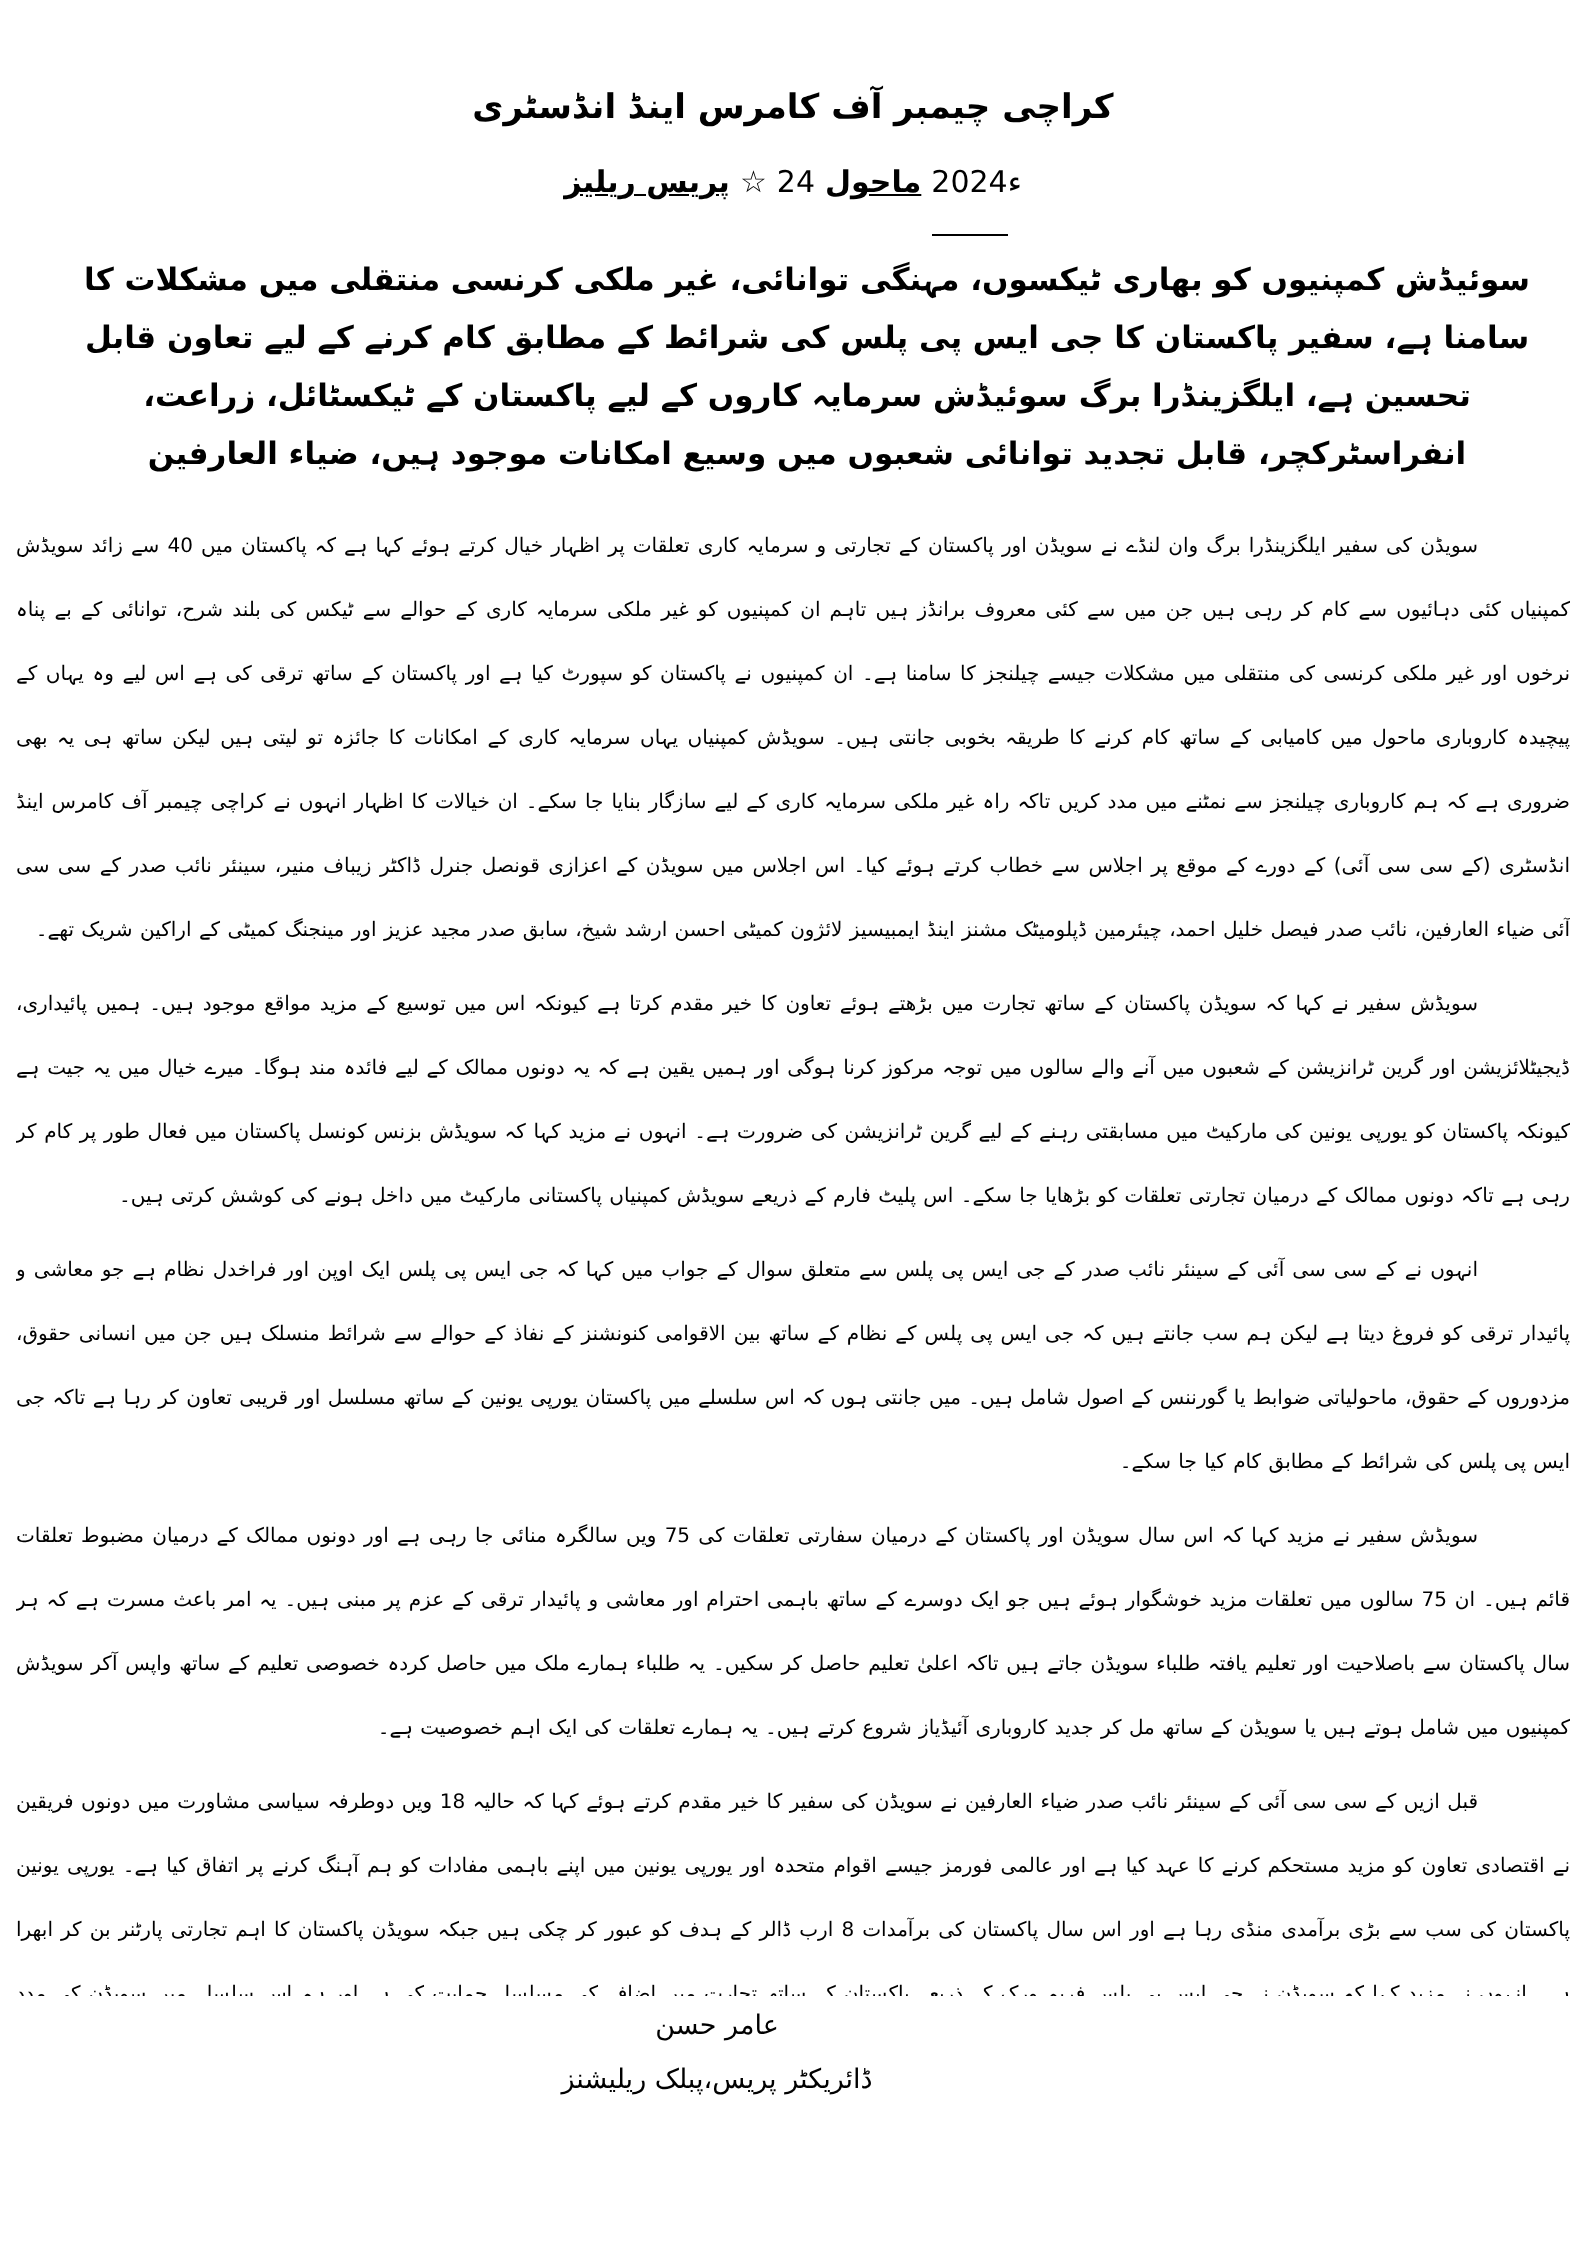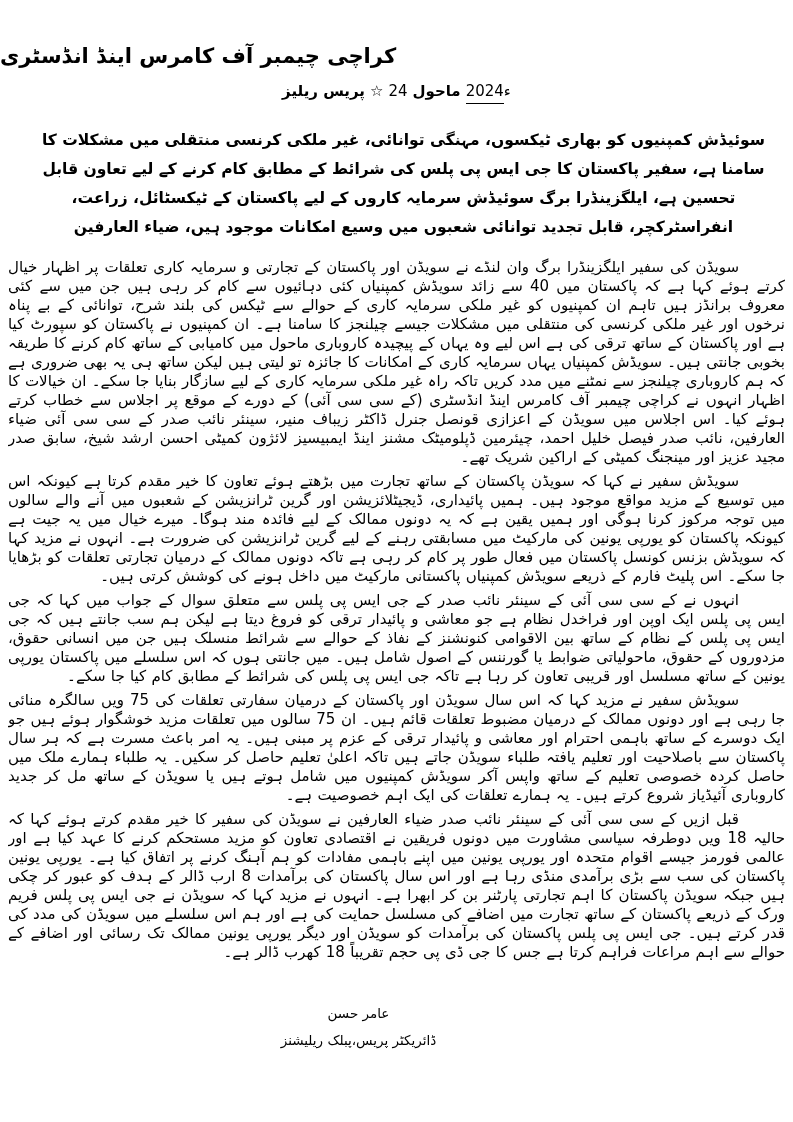--- a/index.html
+++ b/index.html
@@ -9,38 +9,38 @@
     height: 1122px;
     margin: 0 auto;
     background: #ffffff;
     color: #000000;
     font-family: "DejaVu Sans", sans-serif;
     overflow: hidden;
   }
   .org-title {
     position: absolute;
     top: 44px; left: 0; right: 0;
-    text-align: left;
+    text-align: center;
     font-weight: bold;
-    font-size: 21px;
+    font-size: 17px;
     letter-spacing: 0.5px;
   }
   .dateline {
     position: absolute;
     top: 82px; left: 0; right: 0;
     direction: ltr;            
     display: flex;
     justify-content: center;
     align-items: baseline;
     gap: 5px;
     font-size: 15px;
   }
-  .dateline .bold { font-weight: bold; }
+  .dateline .bold { font-weight: bold; text-decoration: underline; }
   .dateline .year-wrap { direction: ltr; unicode-bidi: bidi-override; }
-  .dateline .underlined { border-bottom: 1.5px solid #000; padding-bottom: 3px; }
+  .dateline .underlined { border-bottom: 1.5px solid #000; padding-bottom: 17px; }
   .headline {
     position: absolute;
     top: 126px; left: 22px; right: 8px;
     height: 122px;
     overflow: hidden;
     direction: rtl;
     text-align: center;
     font-weight: bold;
     font-size: 15.5px;
     line-height: 29px;
@@ -49,22 +49,22 @@
     position: absolute;
     top: 258px; left: 8px; right: 8px;
     height: 740px;
     overflow: hidden;
     direction: rtl;
   }
   .body-text p {
     margin: 0 0 5px 0;
     text-align: justify;
     text-indent: 46px;        
-    font-size: 15px;
-    line-height: 19px;
+    font-size: 10px;
+    line-height: 32px;
     word-spacing: 0.5px;
   }
   .signature {
     position: absolute;
     top: 1000px; left: 0; right: 0;
     direction: rtl;
     text-align: center;
     font-size: 13.5px;
     line-height: 27px;
     transform: translateX(-38px); 

